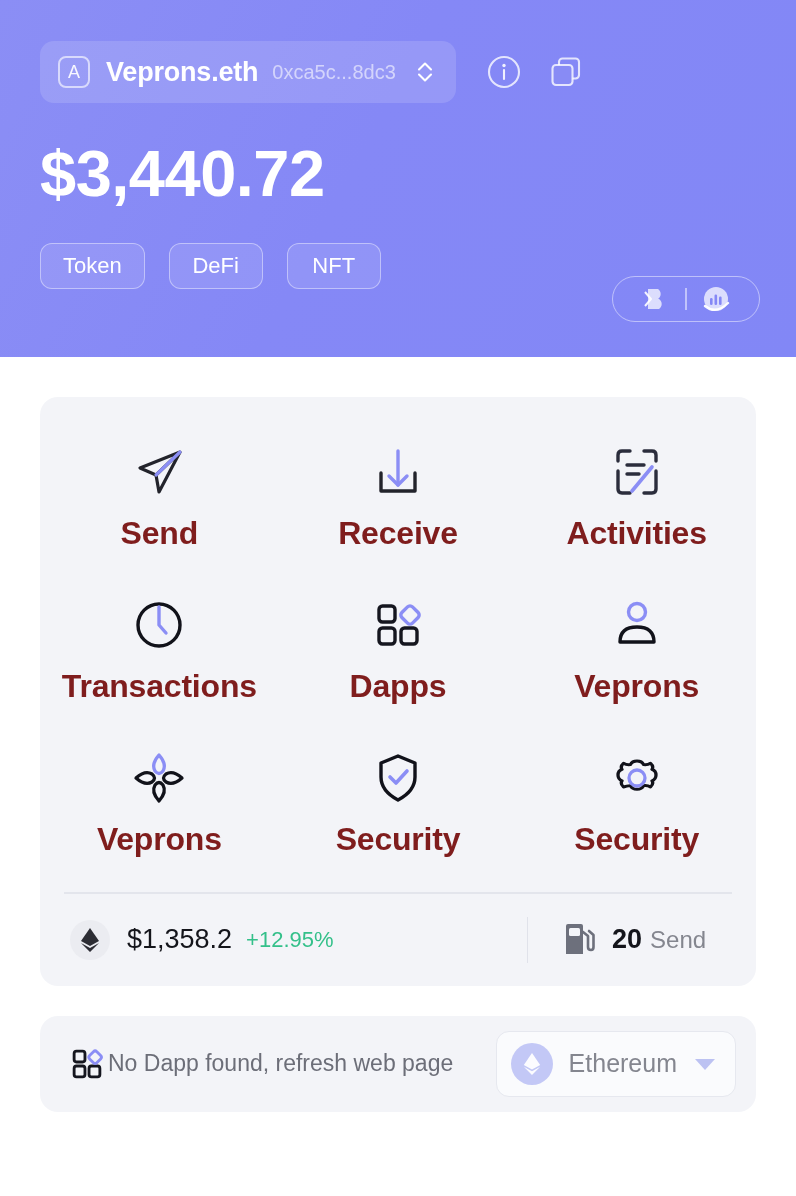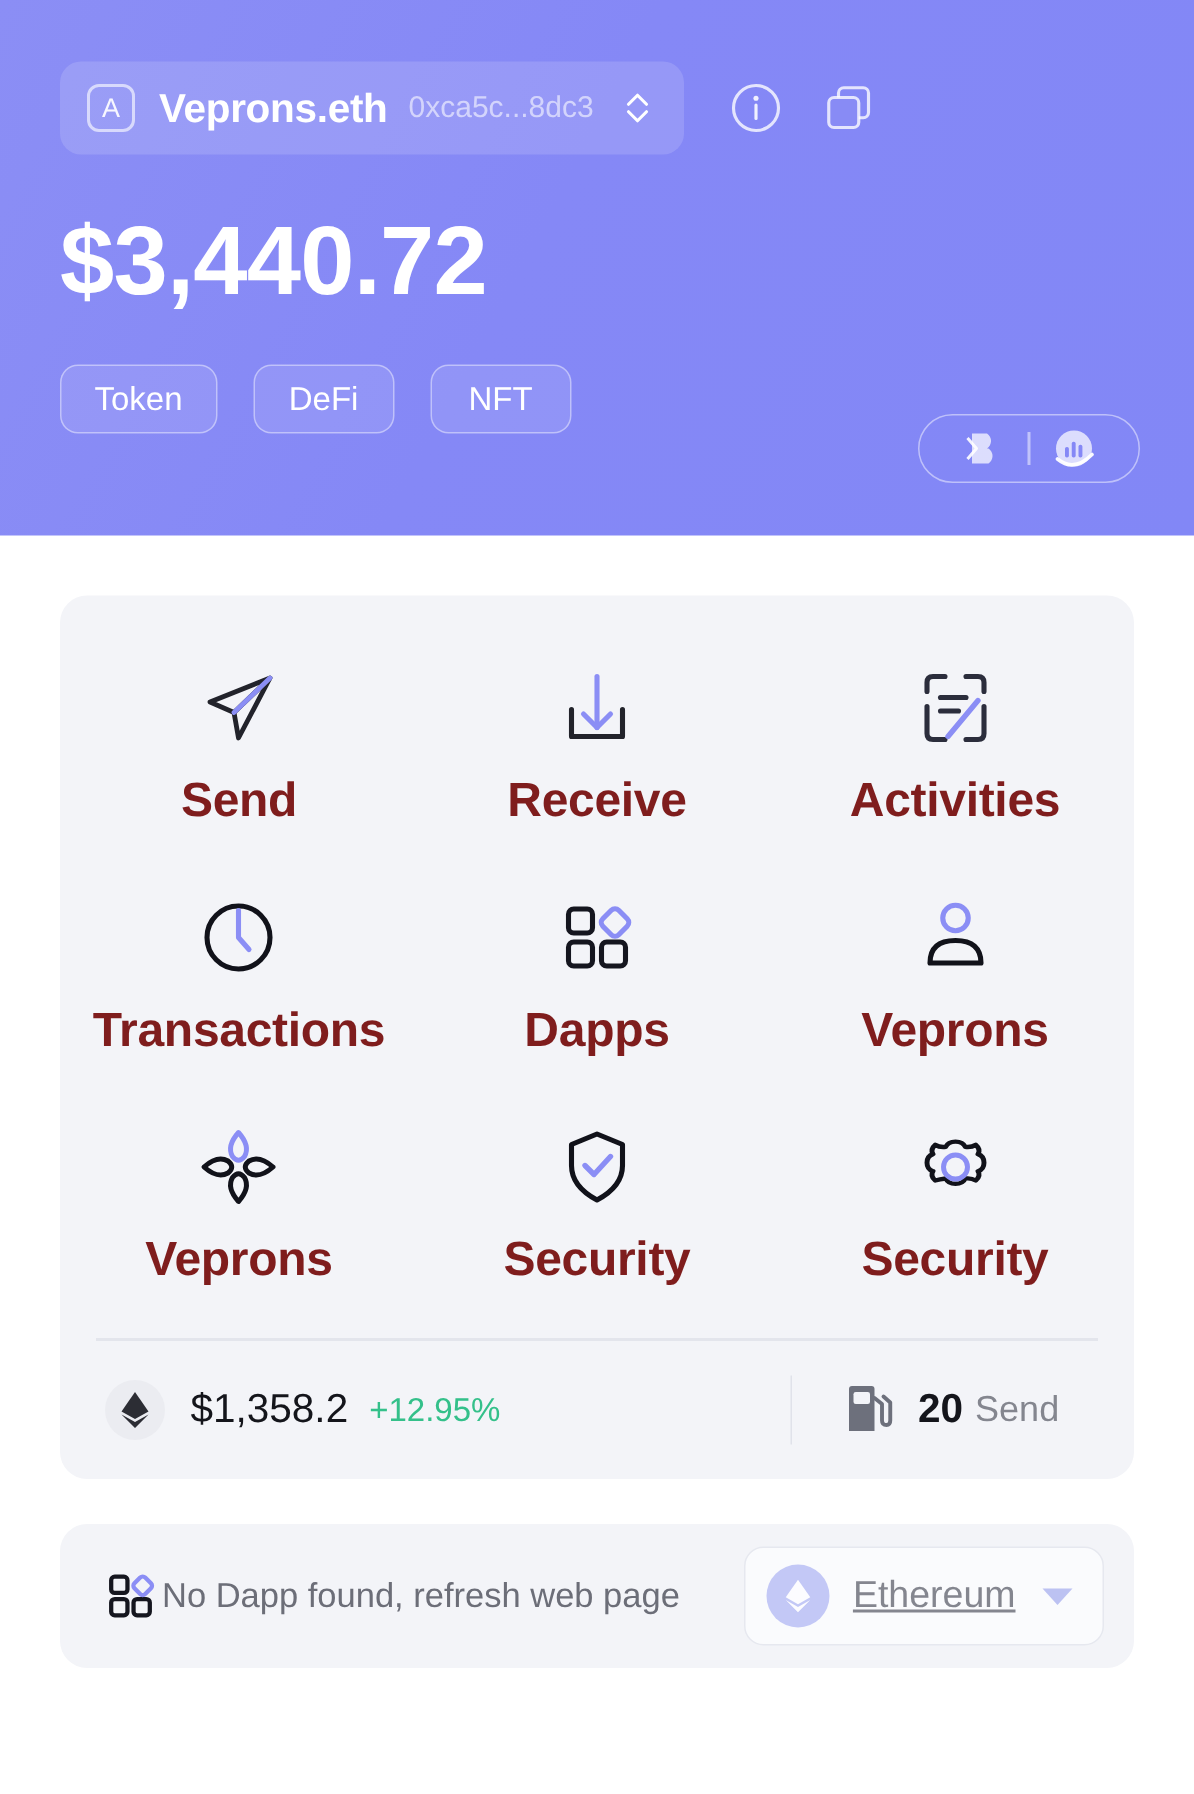--- a/index.html
+++ b/index.html
@@ -236,21 +236,20 @@
     border-radius: 50%;
     background: #c3c8f6;
     display: flex; align-items: center; justify-content: center;
     flex: none;
   }
   .net-name {
     font-size: 25px;
     color: #84868f;
     margin-left: 16px;
     white-space: nowrap;
-    text-decoration: underline;
   }
   .caret-down { margin-left: 16px; }
 </style>
 </head>
 <body>
 
 <div class="header">
 
   <div class="acct-row">
 

